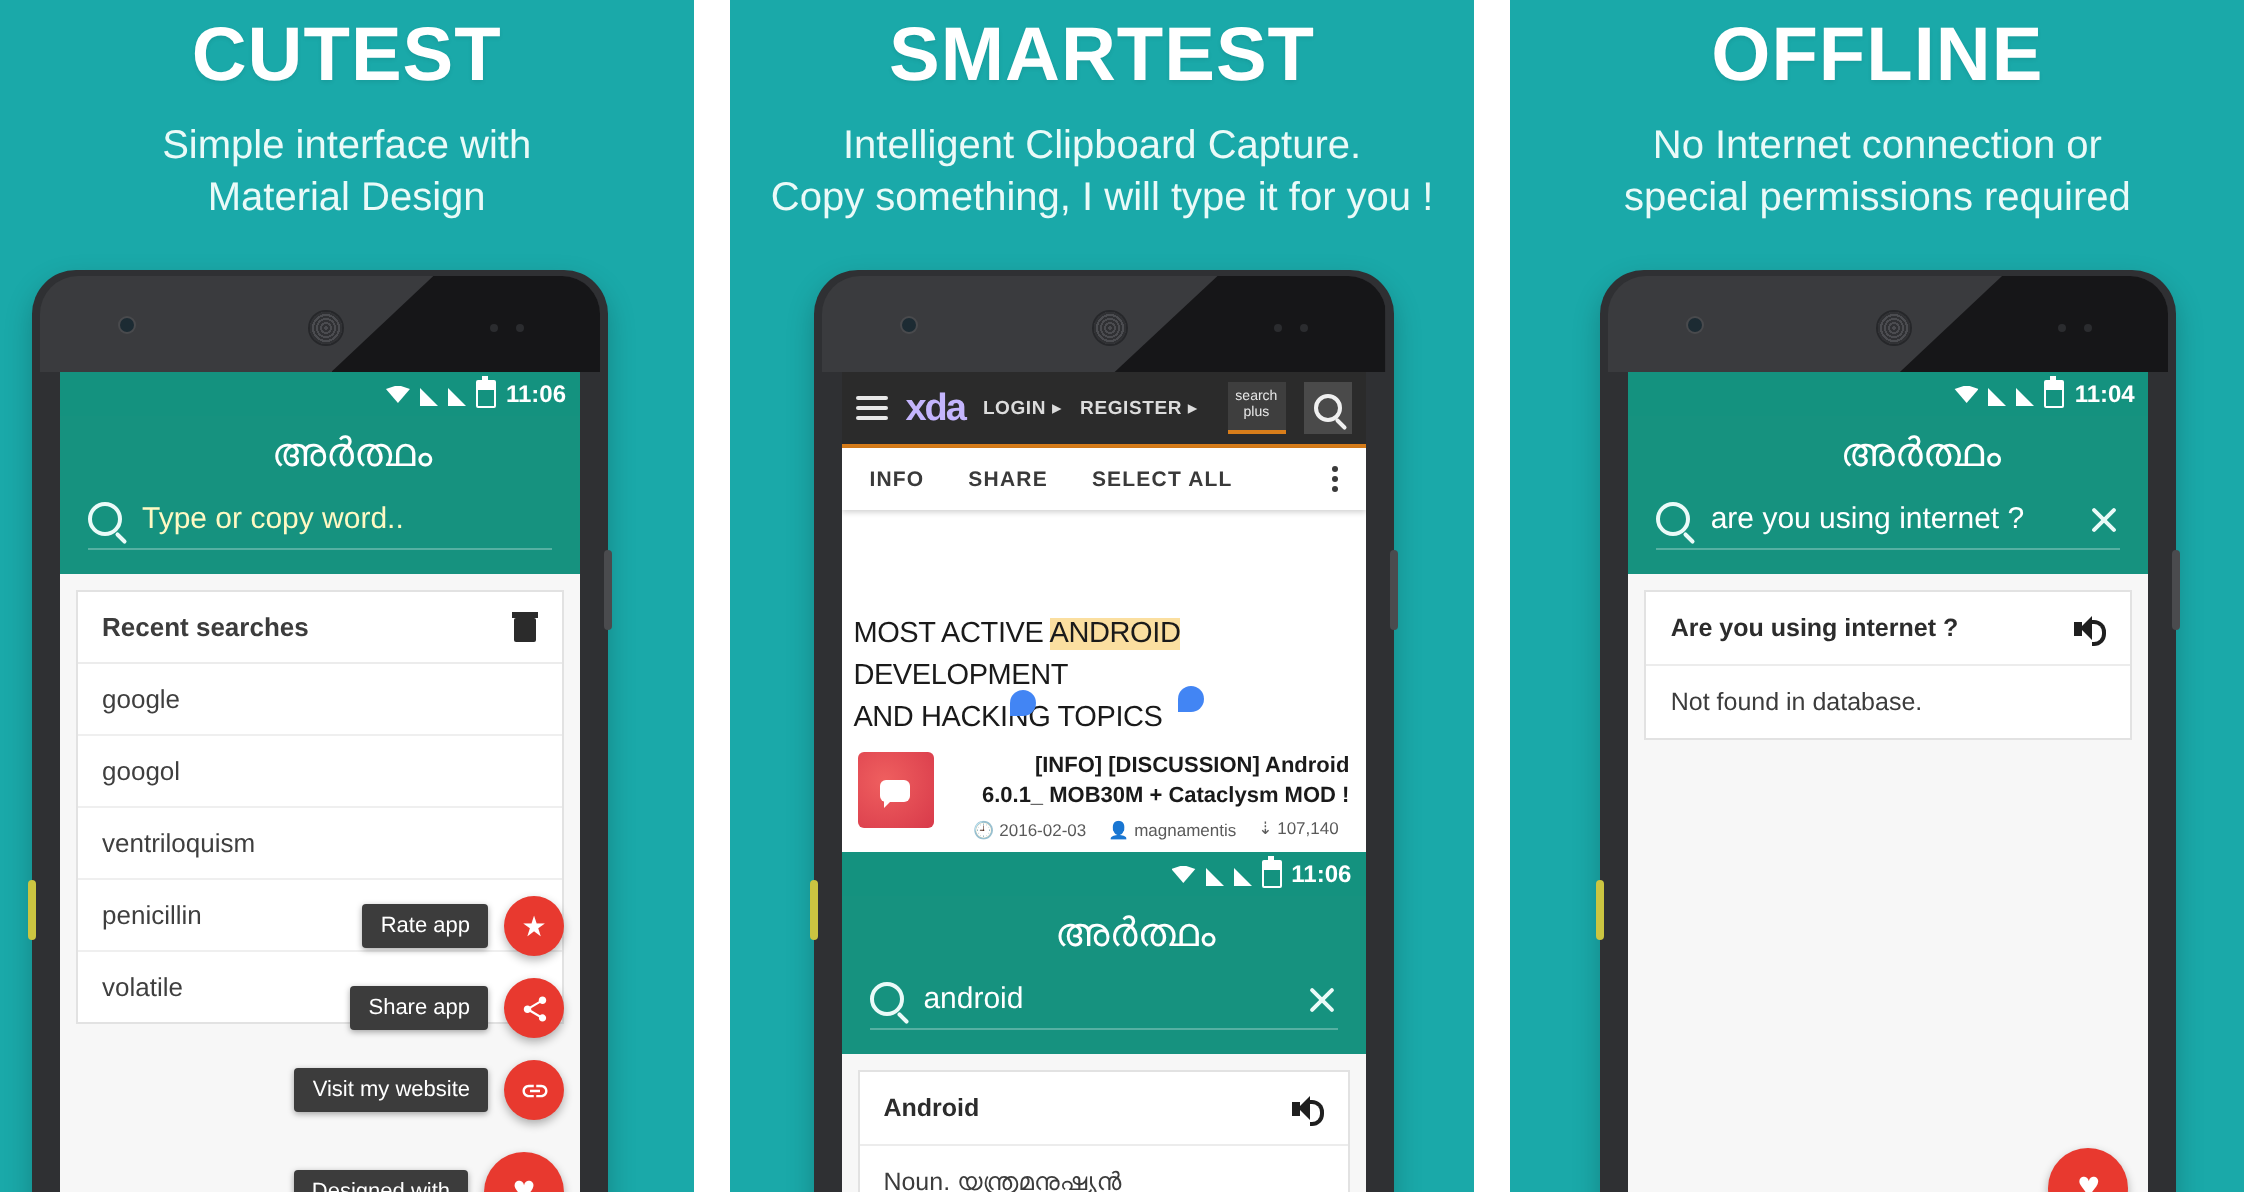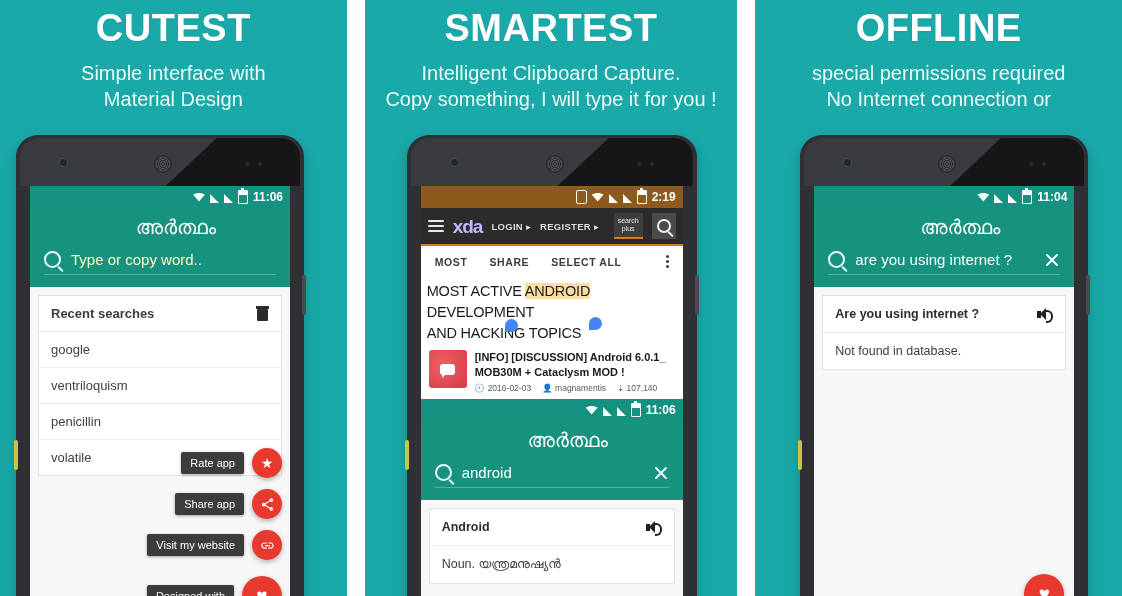--- a/index.html
+++ b/index.html
@@ -116,26 +116,26 @@
   .qbtn{background:#4a4a4a;width:24px;height:26px;display:flex;align-items:center;justify-content:center;}
   .qbtn .mag{border-color:#f0f0f0;width:10px;height:10px;}
   .qbtn .mag:after{background:#f0f0f0;}
 
   .cab{background:#ffffff;display:flex;align-items:center;gap:22px;padding:9px 14px;
     box-shadow:0 1px 3px rgba(0,0,0,.2);}
   .cab span{font-size:10.5px;color:#3a3a3a;font-weight:bold;letter-spacing:.6px;}
   .dots{margin-left:auto;display:flex;flex-direction:column;gap:2px;}
   .dots i{width:3px;height:3px;background:#3a3a3a;border-radius:50%;display:block;}
 
-  .pagebody{background:#ffffff;padding:4px 6px 0;}
+  .pagebody{background:#ffffff;padding:4px 6px 0;margin-top:48px;}
   .bigtext{font-size:14.5px;color:#1a1a1a;line-height:21px;letter-spacing:-.2px;position:relative;}
   .hl{background:#fbdfa0;}
   .handle{width:13px;height:13px;background:#4285f4;border-radius:50% 50% 50% 0;
     display:inline-block;position:absolute;}
-  .thread{display:flex;gap:8px;padding:6px 2px 4px;}
+  .thread{display:flex;gap:20px;padding:6px 2px 4px;text-align:right;}
   .thumb{width:38px;height:38px;border-radius:3px;flex:0 0 auto;
     background:radial-gradient(circle at 35% 38%,#ef5f5f,#d83a4a);
     display:flex;align-items:center;justify-content:center;}
   .thumb .bub{width:15px;height:11px;background:#fff;border-radius:3px;position:relative;}
   .thumb .bub:after{content:"";position:absolute;left:2px;bottom:-3px;border-left:4px solid #fff;
     border-bottom:4px solid transparent;}
   .tmeta{font-size:11px;color:#1a1a1a;line-height:15px;}
   .tsub{display:flex;gap:11px;font-size:8.5px;color:#5a5a5a;margin-top:3px;align-items:center;}
 
   
@@ -190,20 +190,21 @@
           </div>
         </div>
 
         <div class="content">
           <div class="card">
             <div class="rowhdr">
               <span class="t">Recent searches</span>
               <span class="trash"></span>
             </div>
             <div class="lrow">google</div>
+            <div class="lrow">googol</div>
             <div class="lrow">ventriloquism</div>
             <div class="lrow">penicillin</div>
             <div class="lrow">volatile</div>
           </div>
         </div>
 
         <div class="fabwrap" style="top:262px;">
           <span class="tip">Rate app</span>
           <span class="fab">★</span>
         </div>
@@ -245,49 +246,41 @@
       <div class="bezeltop"></div>
       <div class="cam" style="left:44px;top:24px;"></div>
       <div class="spk" style="left:140px;top:21px;"></div>
       <div class="sens" style="left:230px;top:27px;"></div>
       <div class="sens" style="left:243px;top:27px;"></div>
       <div class="sidebtn" style="right:-2px;top:140px;height:40px;"></div>
       <div class="sidebtn yellow" style="left:-2px;top:305px;height:30px;"></div>
 
       <div class="screen" style="left:14px;top:51px;right:14px;bottom:0;background:#ffffff;">
 
-        <div class="statusbar brown">
-          <span class="sb-ico vib"></span>
-          <span class="sb-ico wifi"></span>
-          <span class="sb-ico tri"></span>
-          <span class="sb-ico tri"></span>
-          <span class="sb-ico batt"></span>
-          <span>2:19</span>
-        </div>
 
         <div class="xdabar">
           <span class="burger">
               <i></i>
               <i></i>
               <i></i>
             </span>
           <span class="xdalogo">xda</span>
           <span class="xdalink">LOGIN ▸</span>
           <span class="xdalink">REGISTER ▸</span>
           <span class="searchplus">
             <span style="display:block">search</span>
             <span style="display:block">plus</span>
           </span>
           <span class="qbtn">
             <span class="mag"></span>
           </span>
         </div>
 
         <div class="cab">
-          <span>MOST</span>
+          <span>INFO</span>
           <span>SHARE</span>
           <span>SELECT ALL</span>
           <span class="dots">
               <i></i>
               <i></i>
               <i></i>
             </span>
         </div>
 
         <div class="pagebody">
@@ -347,22 +340,22 @@
         </div>
       </div>
     </div>
   </div>
 
   <div class="gap"></div>
 
   <div class="panel p3">
     <div class="headline">OFFLINE</div>
     <div class="subhead">
+      <div>No Internet connection or</div>
       <div>special permissions required</div>
-      <div>No Internet connection or</div>
     </div>
 
     <div class="phone" style="left:45px;top:135px;width:288px;height:480px;">
       <div class="body"></div>
       <div class="bezeltop"></div>
       <div class="cam" style="left:44px;top:24px;"></div>
       <div class="spk" style="left:139px;top:21px;"></div>
       <div class="sens" style="left:229px;top:27px;"></div>
       <div class="sens" style="left:242px;top:27px;"></div>
       <div class="sidebtn" style="right:-2px;top:140px;height:40px;"></div>

